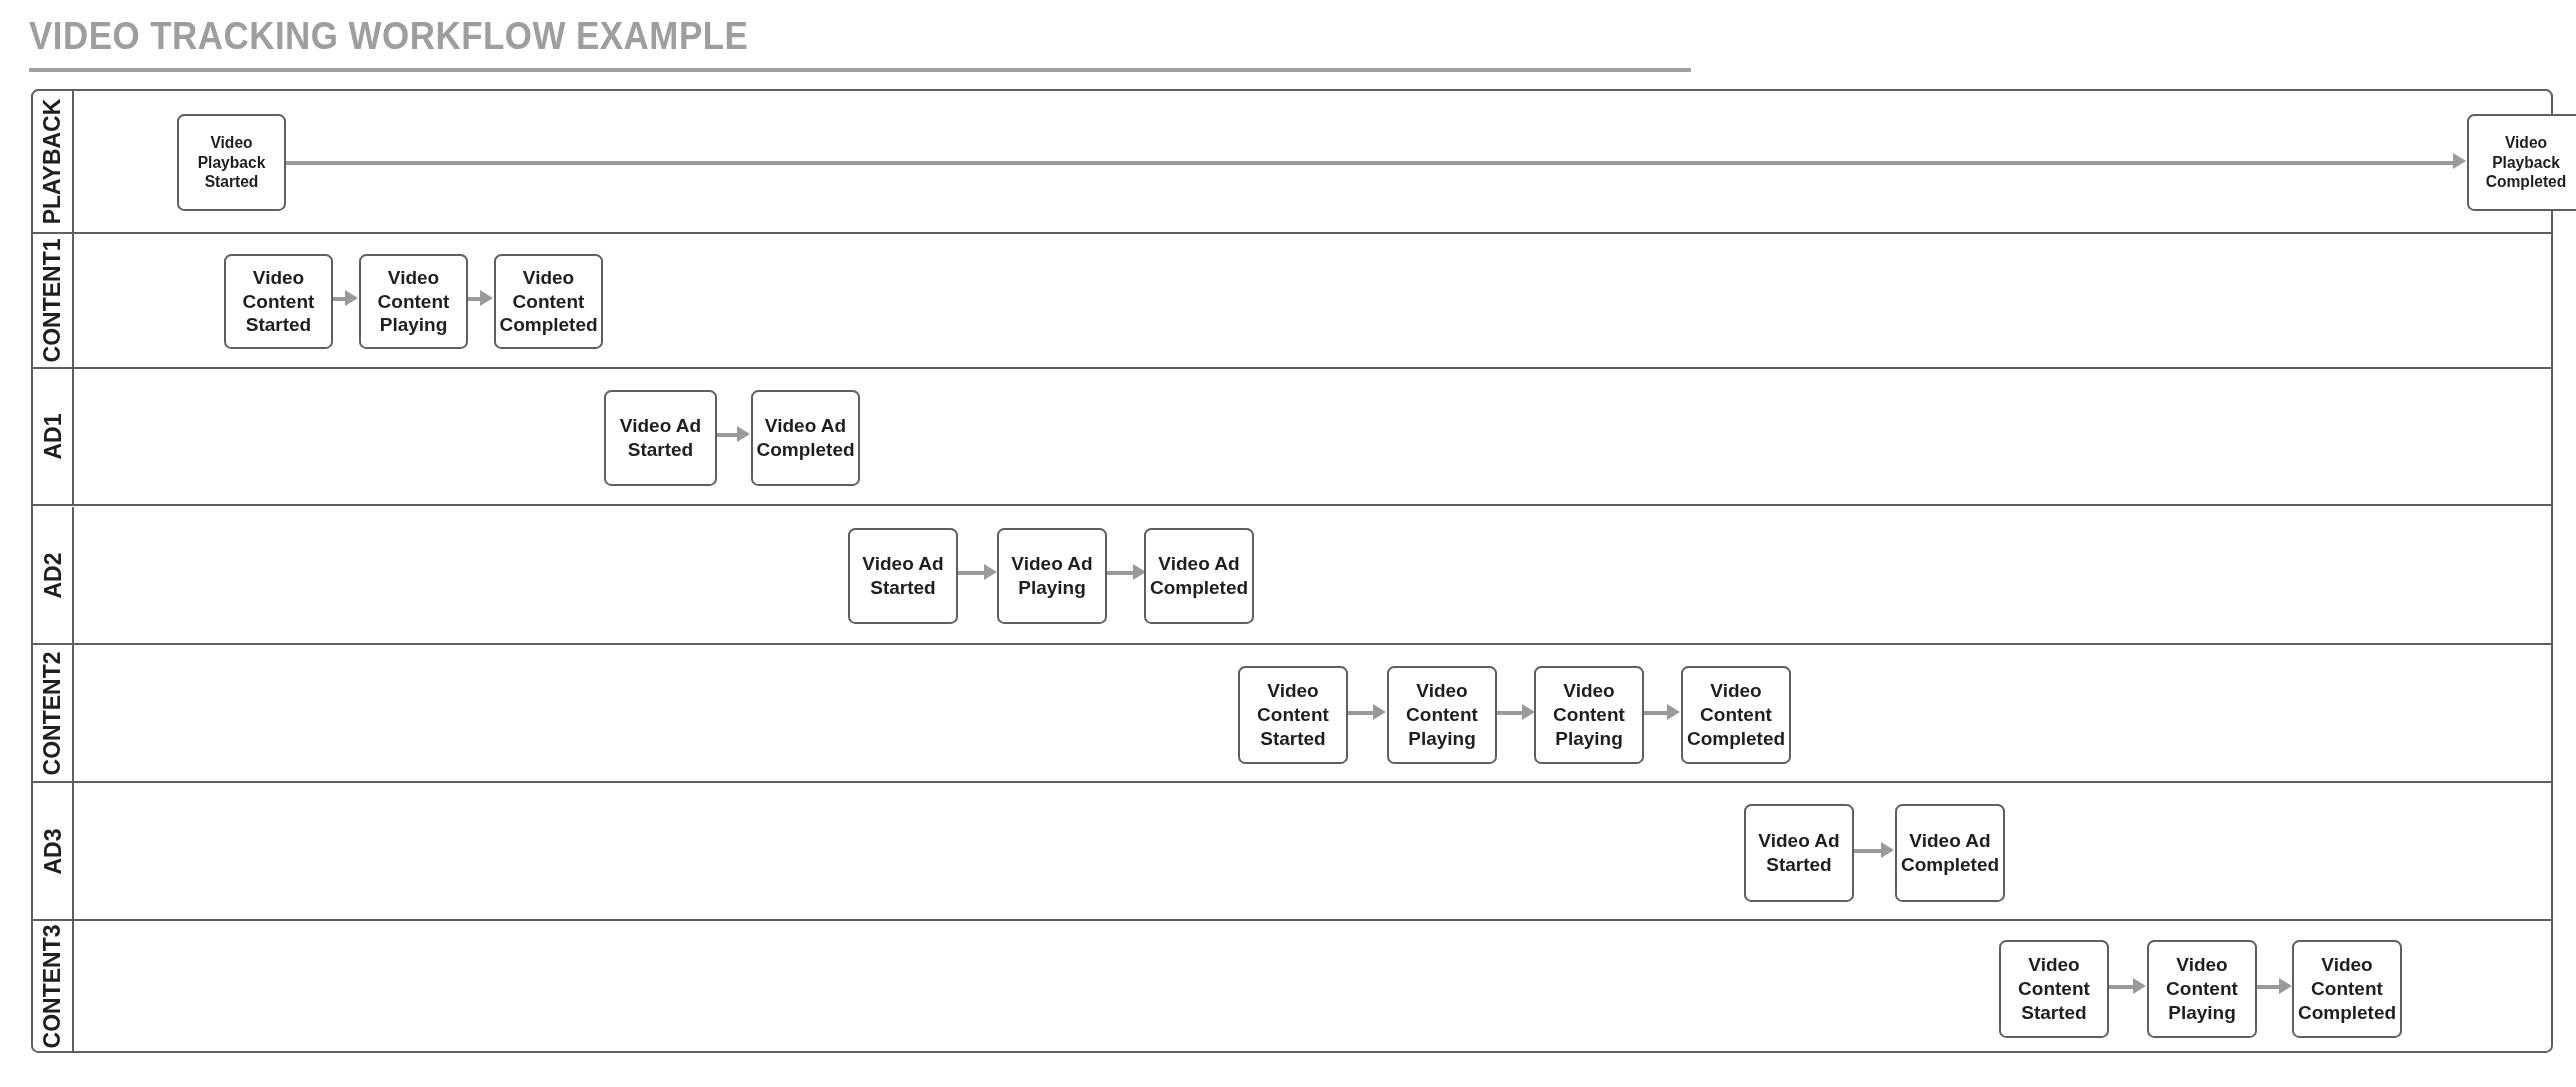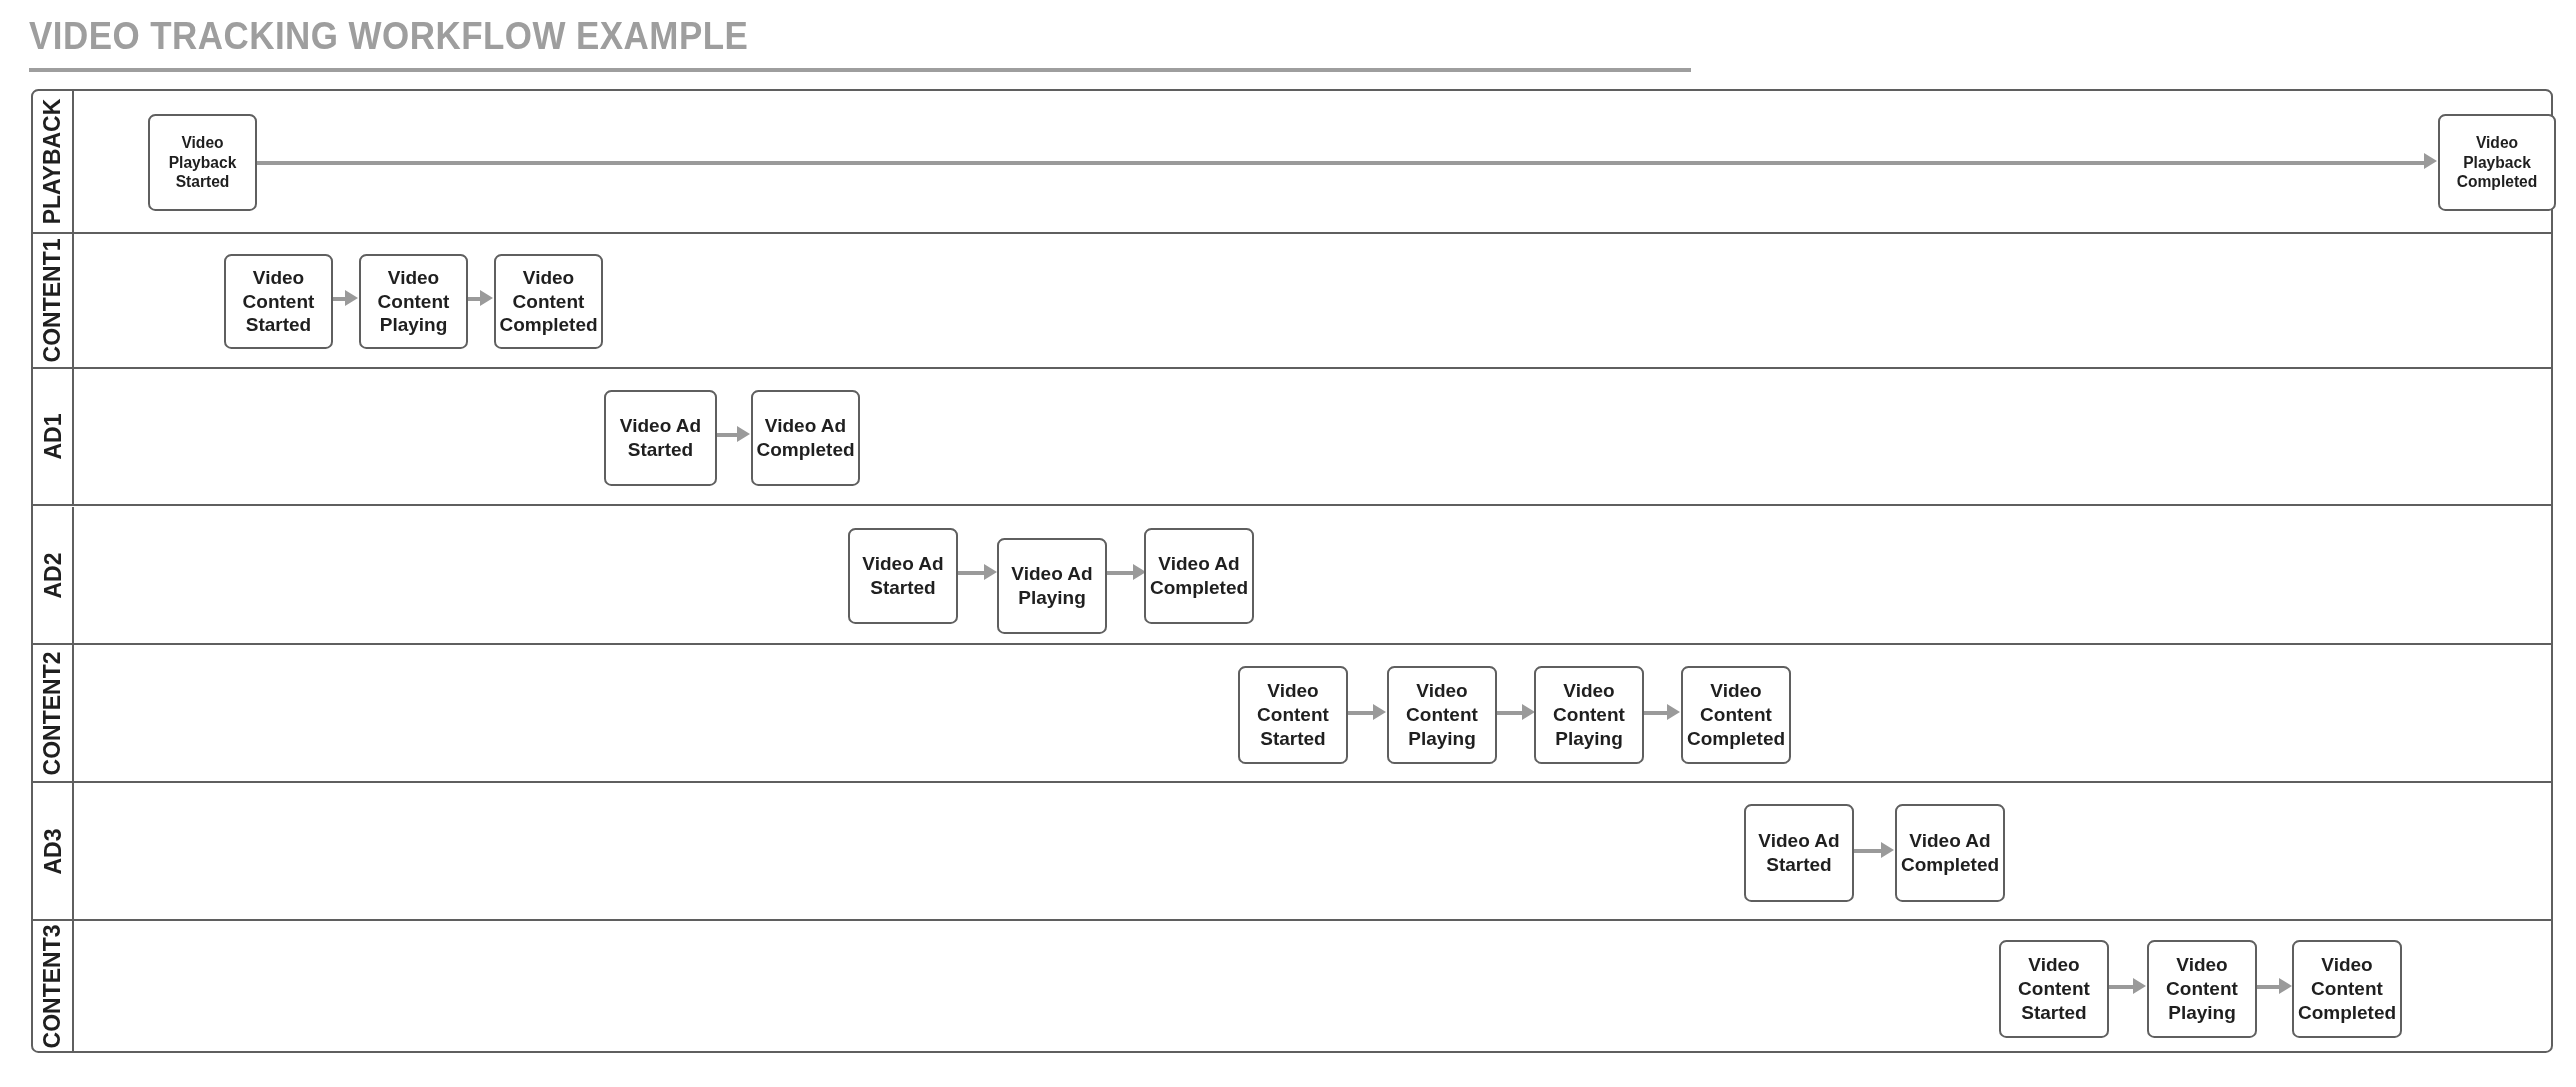--- a/index.html
+++ b/index.html
@@ -136,21 +136,21 @@
 
 <div id="stage">
 
   <div id="page-title">VIDEO TRACKING WORKFLOW EXAMPLE</div>
   <div id="title-rule"></div>
 
   <div id="pool">
       <div class="lane-label-cell" style="top: 0px; height: 141px;">
         <span class="lane-label-text">PLAYBACK</span>
       </div>
-      <div class="lane-body" style="top: 0px; height: 141px;">
+      <div class="lane-body" style="top: 0px; height: 141px; margin-left: 29px;">
         <div class="conn-line" style="left: 183px; top: 70px; width: 2167px;"></div>
         <div class="conn-head" style="left: 2350px; top: 62px;"></div>
         <div class="node n-wide" style="left: 74px; top: 23px; width: 109px; height: 97px;">
           <span class="node-label">Video Playback
 Started</span>
         </div>
         <div class="node n-wide" style="left: 2364px; top: 23px; width: 118px; height: 97px;">
           <span class="node-label">Video Playback
 Completed</span>
         </div>
@@ -197,21 +197,21 @@
         <span class="lane-label-text">AD2</span>
       </div>
       <div class="lane-body" style="top: 416px; height: 136px;">
         <div class="conn-line" style="left: 884px; top: 64px; width: 25.5px;"></div>
         <div class="conn-head" style="left: 910px; top: 57px;"></div>
         <div class="conn-line" style="left: 1033px; top: 64px; width: 25.5px;"></div>
         <div class="conn-head" style="left: 1059px; top: 57px;"></div>
         <div class="node n-med" style="left: 774px; top: 21px; width: 110px; height: 96px;">
           <span class="node-label">Video Ad Started</span>
         </div>
-        <div class="node n-med" style="left: 923px; top: 31px; width: 110px; height: 96px;">
+        <div class="node n-med" style="left: 923px; top: 21px; width: 110px; height: 96px;">
           <span class="node-label">Video Ad Playing</span>
         </div>
         <div class="node n-med" style="left: 1070px; top: 21px; width: 110px; height: 96px;">
           <span class="node-label">Video Ad
 Completed</span>
         </div>
       </div>
       <div class="lane-divider" style="top: 552px;"></div>
       <div class="lane-label-cell" style="top: 554px; height: 136px;">
         <span class="lane-label-text">CONTENT2</span>

